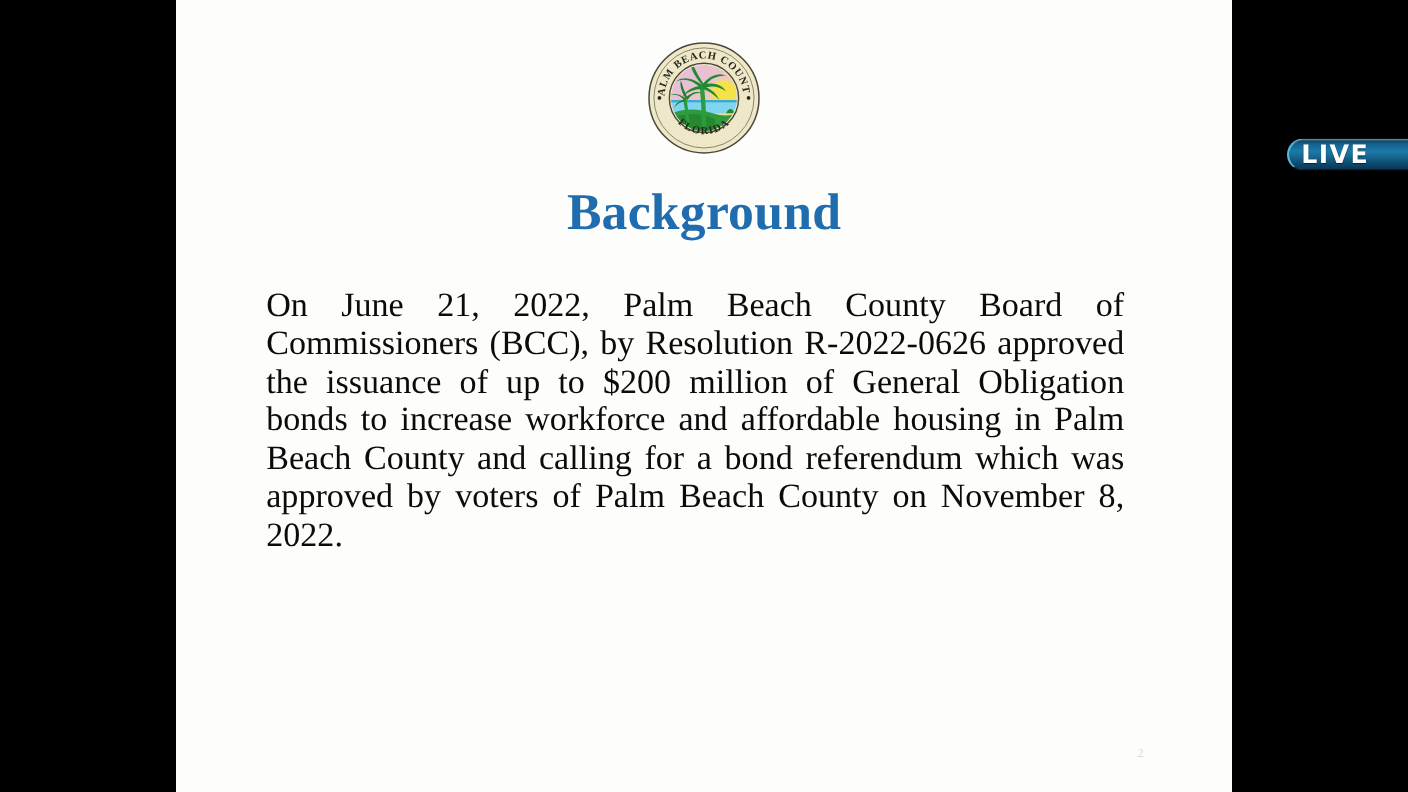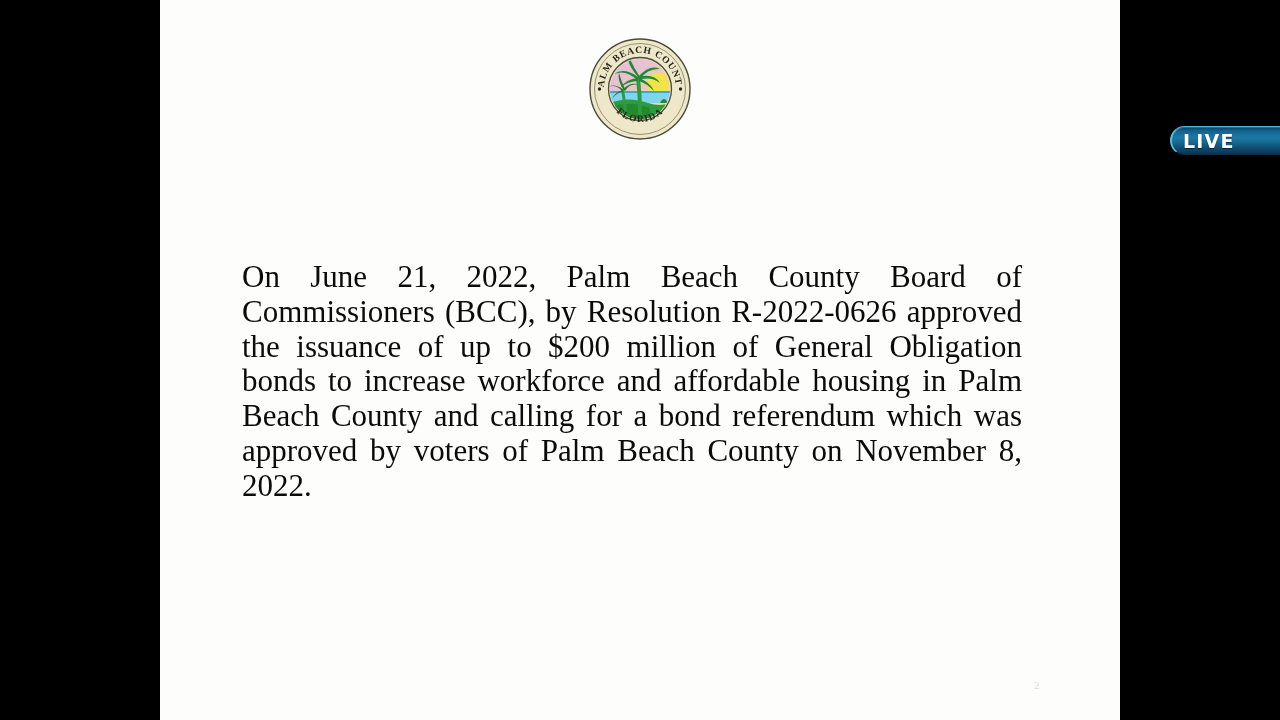--- a/index.html
+++ b/index.html
@@ -119,21 +119,21 @@
     box-sizing: border-box;
     box-shadow: inset 0 1px 0 rgba(255,255,255,0.18);
     overflow: hidden;
   }
   #live-badge-label {
     position: absolute;
     left: 11px;
     top: 3px;
     font-family: "DejaVu Sans", sans-serif;
     font-weight: bold;
-    font-size: 19px;
+    font-size: 23px;
     line-height: 22px;
     letter-spacing: 1.2px;
     color: #ffffff;
     text-shadow: 0 1px 1px rgba(0,0,0,0.55);
   }
 </style>
 </head>
 <body>
 
 <div id="screen">
@@ -201,20 +201,21 @@
         </text>
         <text font-family="'Liberation Serif', serif" font-size="9.6" font-weight="bold" fill="#26261c" letter-spacing="1.2">
           <textPath href="#arcBot" startOffset="50%" text-anchor="middle">FLORIDA</textPath>
         </text>
 
         <circle cx="11.5" cy="52" r="1.7" fill="#26261c"></circle>
         <circle cx="92.5" cy="52" r="1.7" fill="#26261c"></circle>
       </svg>
     </div>
 
+    <div id="slide-title">Background</div>
 
     <div id="slide-body">On June 21, 2022, Palm Beach County Board of Commissioners (BCC), by Resolution R-2022-0626 approved the issuance of up to $200 million of General Obligation bonds to increase workforce and affordable housing in Palm Beach County and calling for a bond referendum which was approved by voters of Palm Beach County on November 8, 2022.</div>
 
     <div id="page-number">2</div>
 
   </div>
 
   <div id="live-badge">
     <span id="live-badge-label">LIVE</span>
   </div>

